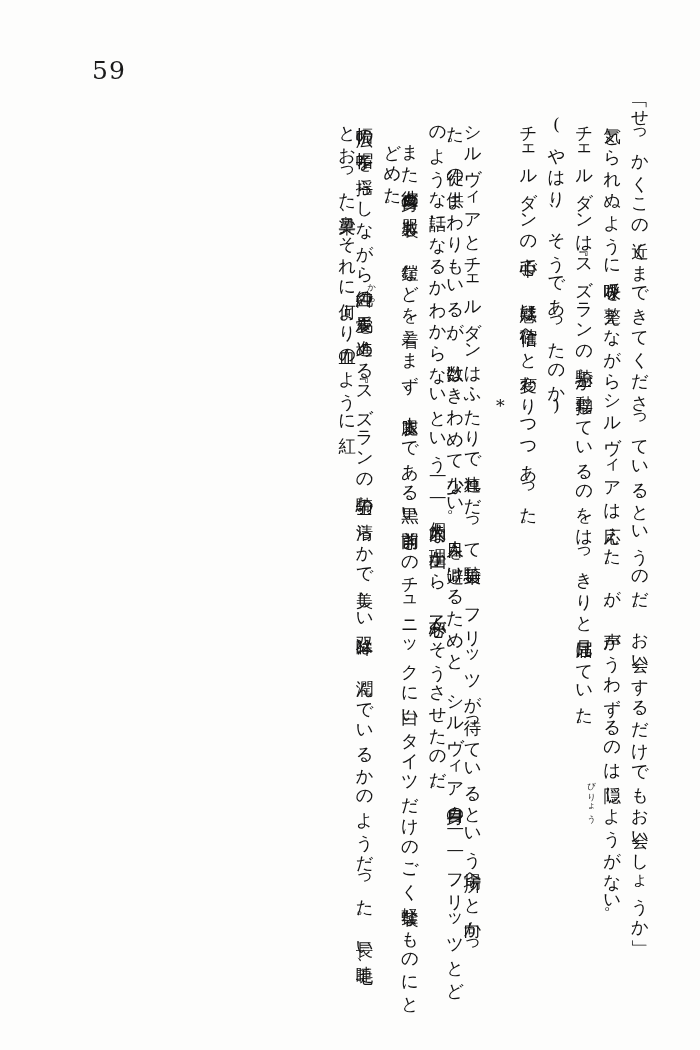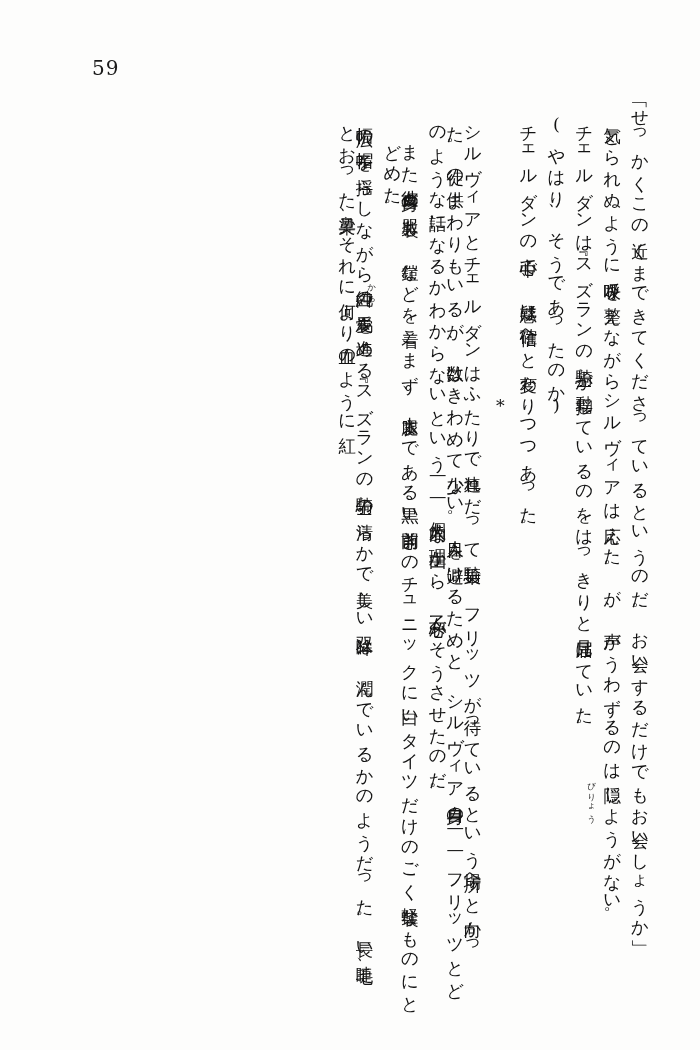--- a/index.html
+++ b/index.html
@@ -20,21 +20,21 @@
     width: 700px;
     height: 1050px;
     background: #fdfdfc;
   }
 
   
   #page-number {
     position: absolute;
     top: 56px;
     left: 92px;
-    font-size: 20px;
+    font-size: 25px;
     letter-spacing: 1px;
     color: #1a1a1a;
     font-family: "DejaVu Serif", "Liberation Serif", serif;
   }
 
   
   #text-block {
     position: absolute;
     top: 96px;
     right: 52px;

